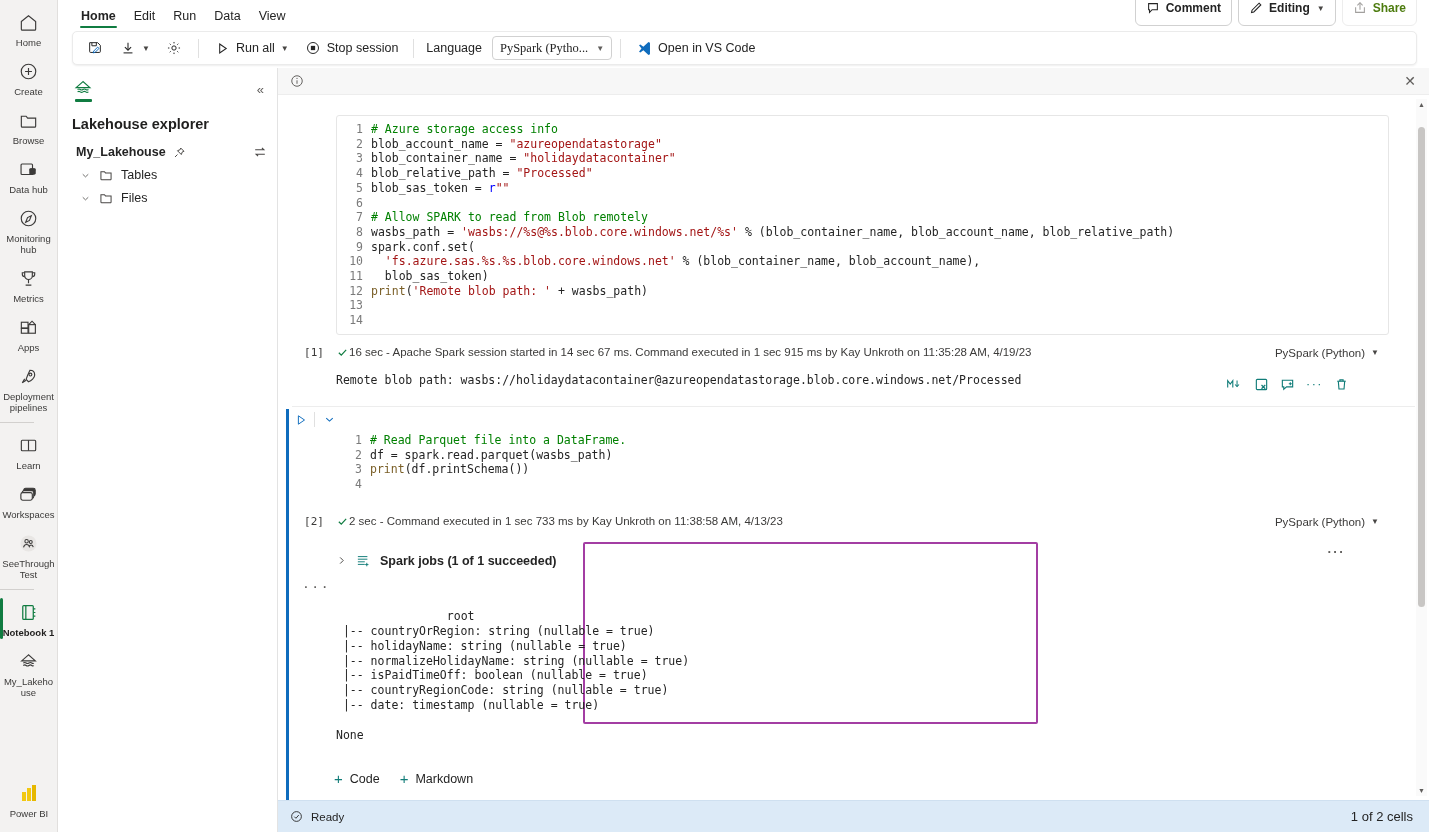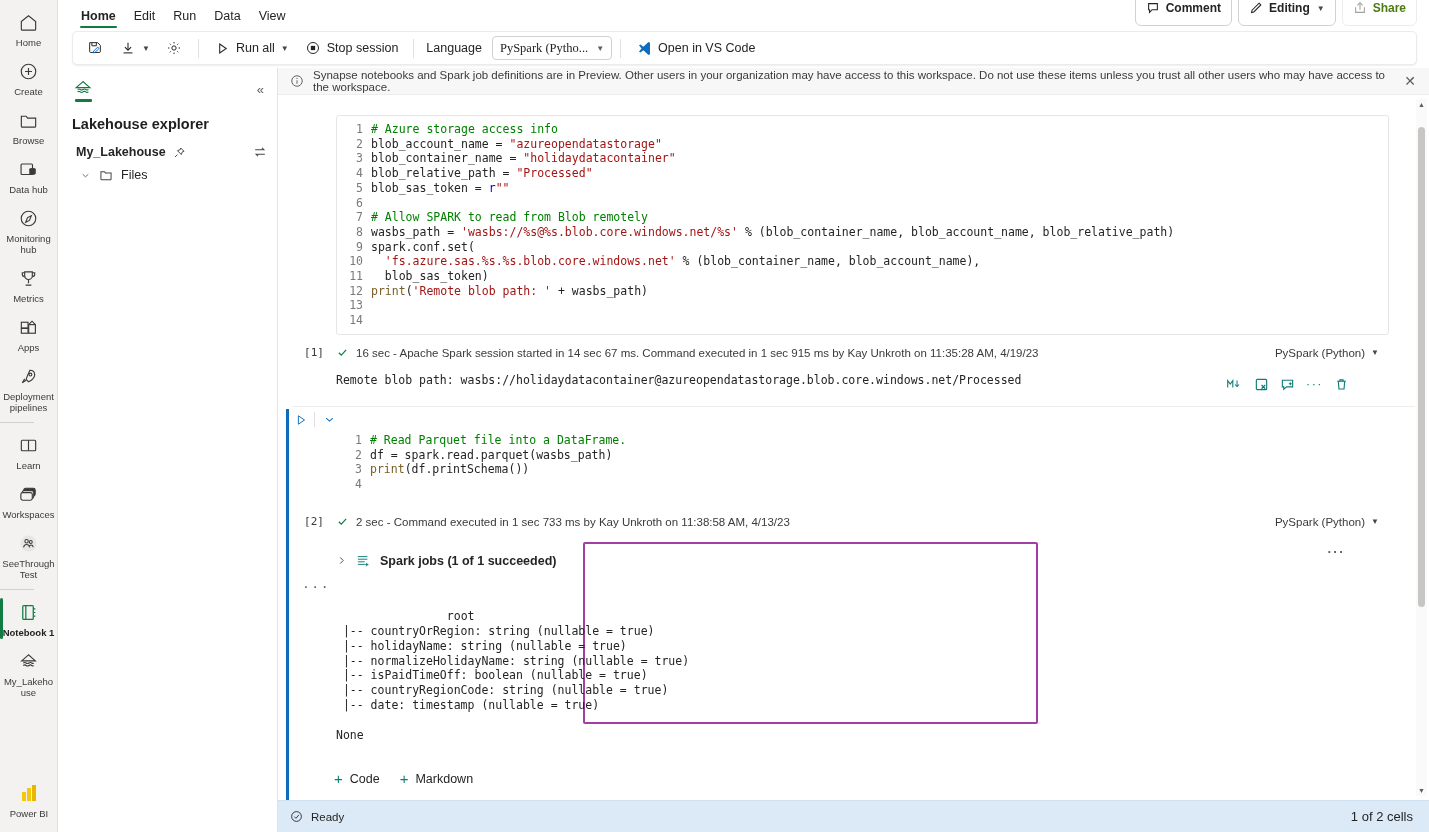--- a/index.html
+++ b/index.html
@@ -154,21 +154,21 @@
   .c-com { color: #008000; }
   .c-str { color: #a31515; }
   .c-kw  { color: #0000ff; }
   .c-fn  { color: #795e26; }
 
   .status-row {
     display: flex; align-items: center; height: 24px;
     margin-top: 6px; padding-left: 14px; gap: 0; font-size: 11.5px; color: #3b3a39;
   }
   .exec-num { width: 44px; flex: 0 0 44px; text-align: center; font-family: "DejaVu Sans Mono", monospace; font-size: 11px; color: #3b3a39; }
-  .status-inner { display: flex; align-items: center; gap: 7px; }
+  .status-inner { display: flex; }
   .check-ico { color: #107c41; display: flex; }
   .status-right { margin-left: auto; display: flex; align-items: center; gap: 5px; padding-right: 10px; font-size: 11.5px; color: #3b3a39; cursor: pointer; }
 
   .plain-output {
     font-family: "DejaVu Sans Mono", monospace; font-size: 11.5px; line-height: 15px;
     color: #242424; padding: 8px 0 0 58px; white-space: pre;
   }
 
   .sep-line { height: 1px; background: #ededed; margin: 14px 14px 0 14px; }
 
@@ -503,36 +503,48 @@
               <span class="tree-caret">
                 <svg width="11" height="11" viewBox="0 0 16 16" fill="none" stroke="#605e5c" stroke-width="1.3">
                   <path d="M4 6.2L8 10l4-3.8"></path>
                 </svg>
               </span>
               <span class="folder-ico">
                 <svg width="14" height="14" viewBox="0 0 16 16" fill="none" stroke="#484644" stroke-width="1.15">
                   <path d="M2.2 4.2h4l1.2 1.4h6.4v7a.8.8 0 0 1-.8.8H3a.8.8 0 0 1-.8-.8z"></path>
                 </svg>
               </span>
+              <span>Tables</span>
+            </div>
+            <div class="tree-row">
+              <span class="tree-caret">
+                <svg width="11" height="11" viewBox="0 0 16 16" fill="none" stroke="#605e5c" stroke-width="1.3">
+                  <path d="M4 6.2L8 10l4-3.8"></path>
+                </svg>
+              </span>
+              <span class="folder-ico">
+                <svg width="14" height="14" viewBox="0 0 16 16" fill="none" stroke="#484644" stroke-width="1.15">
+                  <path d="M2.2 4.2h4l1.2 1.4h6.4v7a.8.8 0 0 1-.8.8H3a.8.8 0 0 1-.8-.8z"></path>
+                </svg>
+              </span>
               <span>Files</span>
             </div>
           </div>
       </div>
 
       <div class="nb">
 
         <div class="banner">
           <span>
             <svg width="14" height="14" viewBox="0 0 16 16" fill="none" stroke="#605e5c" stroke-width="1.1">
               <circle cx="8" cy="8" r="6"></circle>
                 <path d="M8 7.2v4"></path>
                 <circle cx="8" cy="4.9" r=".75" fill="#605e5c" stroke="none"></circle>
             </svg>
           </span>
-          <span>Synapse notebooks and Spark job definitions are in Preview. Other users in your organization may have access to this workspace. Do not use these items unless you trust all other users who may have access to the workspace.</span>
           <span class="bn-close">✕</span>
         </div>
 
         <div class="nb-scroll">
 
           <div class="cell" style="margin-top:6px;">
             <div class="code-box">
               <div id="cell1-code">
                   <div class="code-line">
                     <span class="ln">1</span>

